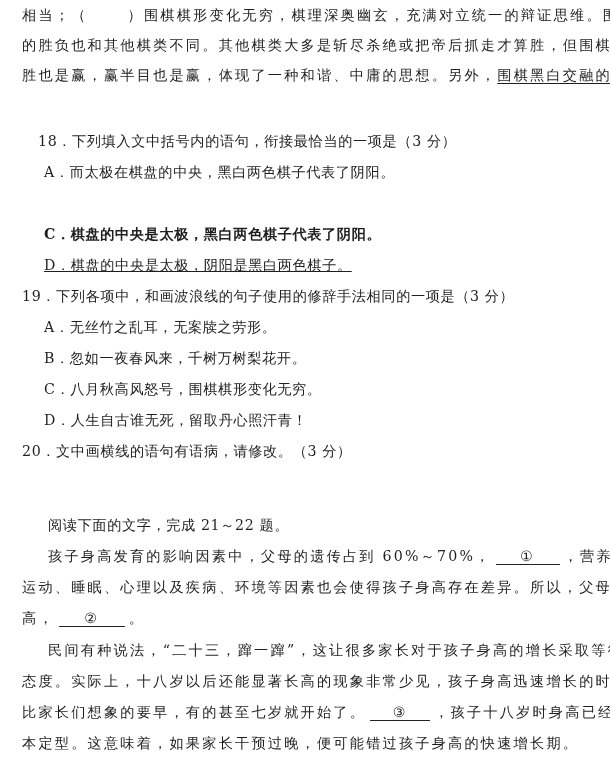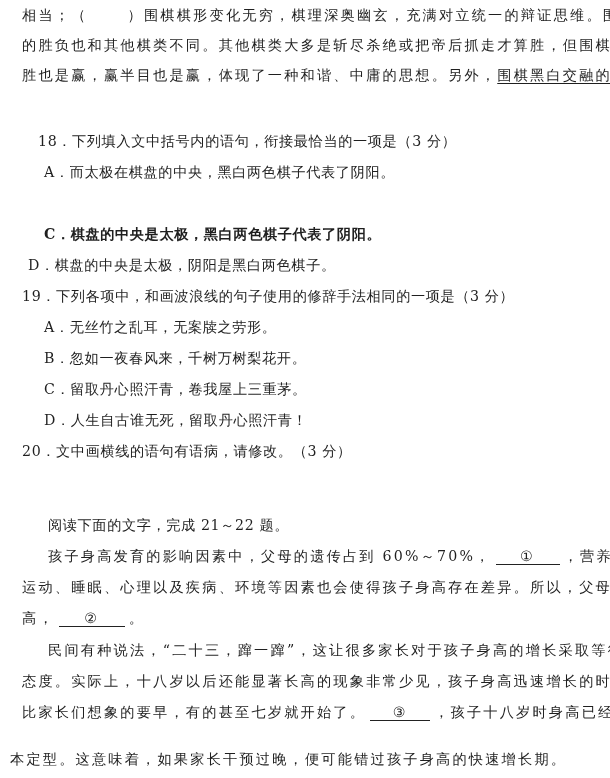--- a/index.html
+++ b/index.html
@@ -32,42 +32,42 @@
   <div class="line kai" style="left:22px; top:35px;">
     <span>的胜负也和其他棋类不同。其他棋类大多是斩尽杀绝或把帝后抓走才算胜，但围棋中盘</span>
   </div>
   <div class="line kai" style="left:22px; top:65px;">
     <span>胜也是赢，赢半目也是赢，体现了一种和谐、中庸的思想。另外，</span><span class="ul">围棋黑白交融的棋形</span>
   </div>
 
   <div class="line" style="left:22px; top:131px;margin-left:16px;">18．下列填入文中括号内的语句，衔接最恰当的一项是（3 分）</div>
   <div class="line" style="left:44px; top:162px;">A．而太极在棋盘的中央，黑白两色棋子代表了阴阳。</div>
   <div class="line" style="left:44px; top:224px;font-weight:bold;">C．棋盘的中央是太极，黑白两色棋子代表了阴阳。</div>
-  <div class="line" style="left:28px; top:255px;">D．棋盘的中央是太极，阴阳是黑白两色棋子。</div>
+  <div class="line" style="left:44px; top:255px;text-decoration:underline;">D．棋盘的中央是太极，阴阳是黑白两色棋子。</div>
 
   <div class="line" style="left:22px; top:286px;">19．下列各项中，和画波浪线的句子使用的修辞手法相同的一项是（3 分）</div>
   <div class="line" style="left:44px; top:317px;">A．无丝竹之乱耳，无案牍之劳形。</div>
   <div class="line" style="left:44px; top:348px;">B．忽如一夜春风来，千树万树梨花开。</div>
-  <div class="line" style="left:44px; top:379px;">C．留取丹心照汗青，卷我屋上三重茅。</div>
+  <div class="line" style="left:44px; top:379px;">C．八月秋高风怒号，围棋棋形变化无穷。</div>
   <div class="line" style="left:44px; top:410px;">D．人生自古谁无死，留取丹心照汗青！</div>
 
   <div class="line" style="left:22px; top:441px;">20．文中画横线的语句有语病，请修改。（3 分）</div>
 
   <div class="line" style="left:48px; top:515px;">阅读下面的文字，完成 21～22 题。</div>
 
   <div class="line kai" style="left:48px; top:546px;">
     <span>孩子身高发育的影响因素中，父母的遗传占到 60%～70%，</span><span class="blank" style="width:64px;">①</span><span>，营养、</span>
   </div>
   <div class="line kai" style="left:22px; top:577px;">运动、睡眠、心理以及疾病、环境等因素也会使得孩子身高存在差异。所以，父母</div>
   <div class="line kai" style="left:22px; top:608px;">
     <span>高，</span><span class="blank" style="width:66px;">②</span><span>。</span>
   </div>
 
   <div class="line kai" style="left:48px; top:640px;">民间有种说法，“二十三，蹿一蹿”，这让很多家长对于孩子身高的增长采取等待</div>
   <div class="line kai" style="left:22px; top:671px;">态度。实际上，十八岁以后还能显著长高的现象非常少见，孩子身高迅速增长的时间段</div>
   <div class="line kai" style="left:22px; top:702px;">
     <span>比家长们想象的要早，有的甚至七岁就开始了。</span><span class="blank" style="width:60px;">③</span><span>，孩子十八岁时身高已经基</span>
   </div>
-  <div class="line kai" style="left:10px; top:733px;margin-top:16px;">本定型。这意味着，如果家长干预过晚，便可能错过孩子身高的快速增长期。</div>
+  <div class="line kai" style="left:22px; top:733px;">本定型。这意味着，如果家长干预过晚，便可能错过孩子身高的快速增长期。</div>
 </div>
 
 <div class="page" style="pointer-events:none;">
 </div>
 
 </body></html>

